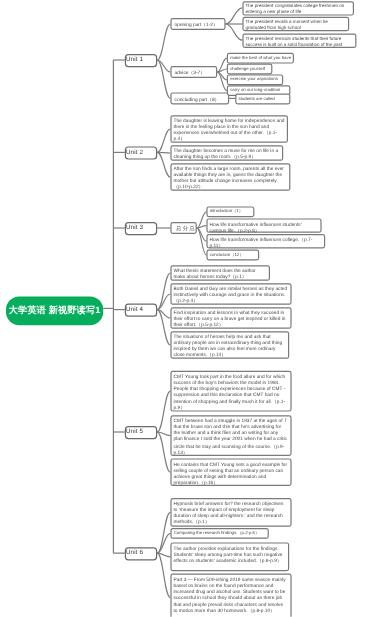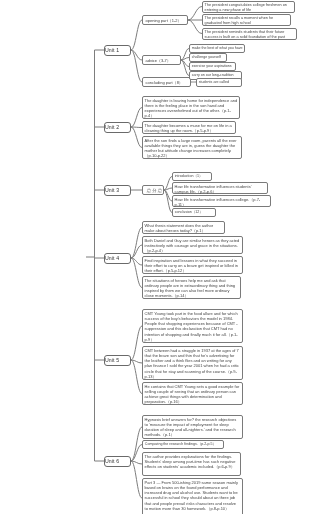--- a/index.html
+++ b/index.html
@@ -61,20 +61,23 @@
 <path d="M131,258 C136.06,258 136.94,265.0 142,265.0" class="lnk"></path>
 <path d="M131,258 C136.06,258 136.94,287.5 142,287.5" class="lnk"></path>
 <path d="M131,360 C136.06,360 136.94,326.0 142,326.0" class="lnk"></path>
 <path d="M131,360 C136.06,360 136.94,363.0 142,363.0" class="lnk"></path>
 <path d="M131,360 C136.06,360 136.94,393.5 142,393.5" class="lnk"></path>
 <path d="M131,461 C136.06,461 136.94,427.0 142,427.0" class="lnk"></path>
 <path d="M131,461 C136.06,461 136.94,444.5 142,444.5" class="lnk"></path>
 <path d="M131,461 C136.06,461 136.94,464.0 142,464.0" class="lnk"></path>
 <path d="M131,461 C136.06,461 136.94,498.0 142,498.0" class="lnk"></path>
 </svg>
+<div class="root" style="left:5px;top:247px;width:81px;height:24px">
+      <span>大学英语 新视野读写1</span>
+    </div>
 <div class="node lvl1" style="left:104px;top:44.5px;width:27px;height:11px">
       <span class="txt">Unit 1</span>
     </div>
 <div class="node lvl1" style="left:104px;top:121.5px;width:27px;height:11px">
       <span class="txt">Unit 2</span>
     </div>
 <div class="node lvl1" style="left:104px;top:184.5px;width:27px;height:11px">
       <span class="txt">Unit 3</span>
     </div>
 <div class="node lvl1" style="left:104px;top:252.5px;width:27px;height:11px">

